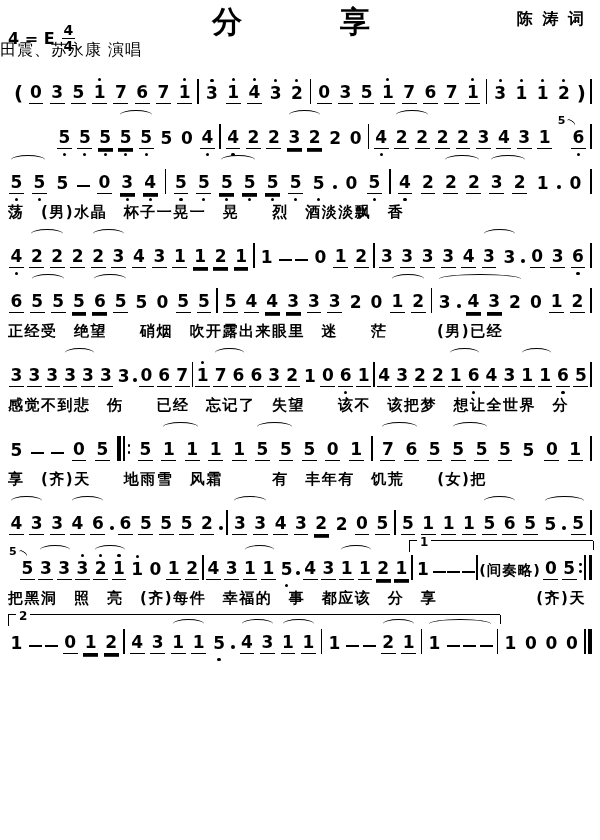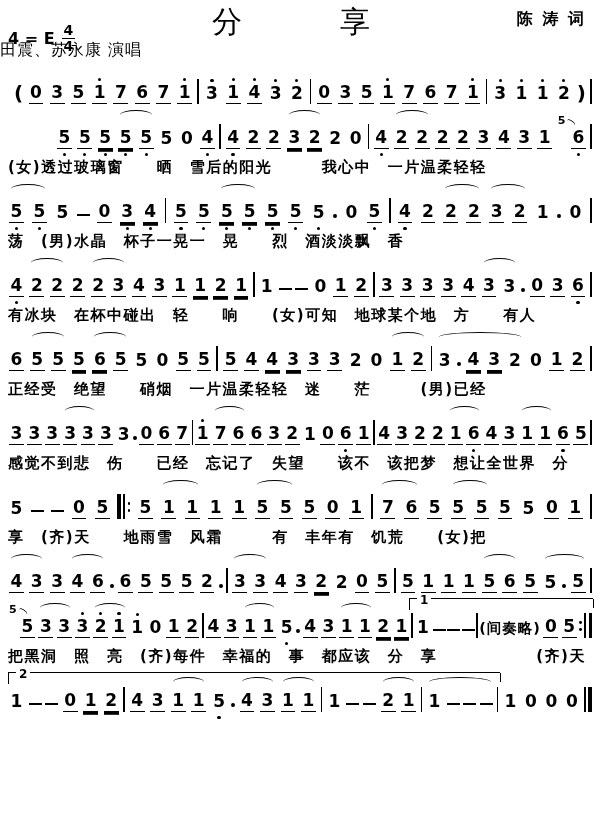--- a/index.html
+++ b/index.html
@@ -1,21 +1,21 @@
 <!DOCTYPE html>
 <html><head>
 <meta charset="utf-8">
 <style>
   html,body{margin:0;padding:0;width:600px;height:840px;background:#fff;overflow:hidden;}
   .page{position:relative;width:600px;height:840px;background:#fff;color:#000;
         font-family:"DejaVu Sans",sans-serif;}
   
   .header{position:relative;height:64px;}
   .title{position:absolute;left:0;right:16px;top:2px;text-align:center;
-         font-size:30px;font-weight:normal;white-space:pre;letter-spacing:2px;}
+         font-size:30px;font-weight:bold;white-space:pre;letter-spacing:2px;}
   .performers{position:absolute;left:0;right:0;top:40px;text-align:left;
               font-size:16px;font-weight:normal;letter-spacing:1px;}
   .credits{position:absolute;right:14px;top:6px;
            font-size:16px;font-weight:bold;line-height:26px;letter-spacing:2px;}
   .keysig{position:absolute;left:8px;top:24px;font-size:16px;font-weight:bold;
           display:flex;align-items:center;gap:7px;}
   .ts{display:inline-flex;flex-direction:column;align-items:center;line-height:13px;
       font-size:14px;font-weight:bold;}
   .ts .tst{border-bottom:1.6px solid #000;padding:0 2px 1px;}
   .ts .tsb{padding-top:1px;}
@@ -141,21 +141,20 @@
           <span class="tk u1"><span class="d">2</span></span>
           <span class="tk u1"><span class="d">2</span></span>
           <span class="tk u1"><span class="d">3</span></span>
           <span class="tk u1"><span class="d">4</span></span>
           <span class="tk u1"><span class="d">3</span></span>
           <span class="tk u1"><span class="d">1</span></span>
           <span class="tk grace"><span class="d">5</span></span>
           <span class="tk lo u1"><span class="d">6</span></span>
           <span class="bar"></span>
         </div>
-        <div class="lyrics">(女)透过玻璃窗　　晒　雪后的阳光　　　我心中　一片温柔轻轻</div>
       </div>
       <div class="system">
         <div class="arcs">
           <div class="arc" style="left: 2.55px; width: 34.9px; top: 1px;"></div>
           <div class="arc" style="left: 212.55px; width: 34.9px; top: 1px;"></div>
           <div class="arc" style="left: 436.55px; width: 34.9px; top: 1px;"></div>
           <div class="arc" style="left: 482.55px; width: 34.9px; top: 1px;"></div>
         </div>
         <div class="notes">
           <span class="tk lo u1"><span class="d">5</span></span>
@@ -223,21 +222,20 @@
           <span class="tk u1"><span class="d">3</span></span>
           <span class="tk u1"><span class="d">4</span></span>
           <span class="tk u1"><span class="d">3</span></span>
           <span class="tk"><span class="d">3</span></span>
           <span class="aug"></span>
           <span class="tk u1"><span class="d">0</span></span>
           <span class="tk u1"><span class="d">3</span></span>
           <span class="tk lo u1"><span class="d">6</span></span>
           <span class="bar"></span>
         </div>
-        <div class="lyrics">有冰块　在杯中碰出　轻　　响　　(女)可知　地球某个地　方　　有人</div>
       </div>
       <div class="system">
         <div class="arcs">
           <div class="arc" style="left: 23.55px; width: 32.9px; top: 1px;"></div>
           <div class="arc" style="left: 85.55px; width: 32.9px; top: 1px;"></div>
           <div class="arc" style="left: 383.55px; width: 32.9px; top: 1px;"></div>
           <div class="arc" style="left: 430.55px; width: 82.9px; top: 1px;"></div>
         </div>
         <div class="notes">
           <span class="tk u1"><span class="d">6</span></span>
@@ -265,21 +263,21 @@
           <span class="tk"><span class="d">3</span></span>
           <span class="aug"></span>
           <span class="tk u2"><span class="d">4</span></span>
           <span class="tk u2"><span class="d">3</span></span>
           <span class="tk"><span class="d">2</span></span>
           <span class="tk"><span class="d">0</span></span>
           <span class="tk u1"><span class="d">1</span></span>
           <span class="tk u1"><span class="d">2</span></span>
           <span class="bar"></span>
         </div>
-        <div class="lyrics">正经受　绝望　　硝烟　一片温柔轻轻　迷　　茫　　　(男)已经</div>
+        <div class="lyrics">正经受　绝望　　硝烟　吹开露出来眼里　迷　　茫　　　(男)已经</div>
       </div>
       <div class="system">
         <div class="arcs">
           <div class="arc" style="left: 56.55px; width: 29.9px; top: 1px;"></div>
           <div class="arc" style="left: 206.55px; width: 29.9px; top: 1px;"></div>
           <div class="arc" style="left: 441.55px; width: 29.9px; top: 1px;"></div>
           <div class="arc" style="left: 513.55px; width: 29.9px; top: 1px;"></div>
         </div>
         <div class="notes">
           <span class="tk u1"><span class="d">3</span></span>

